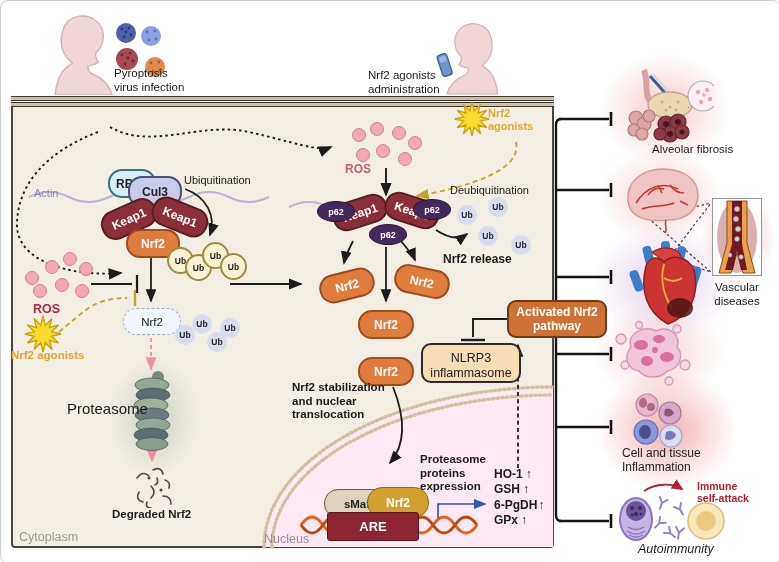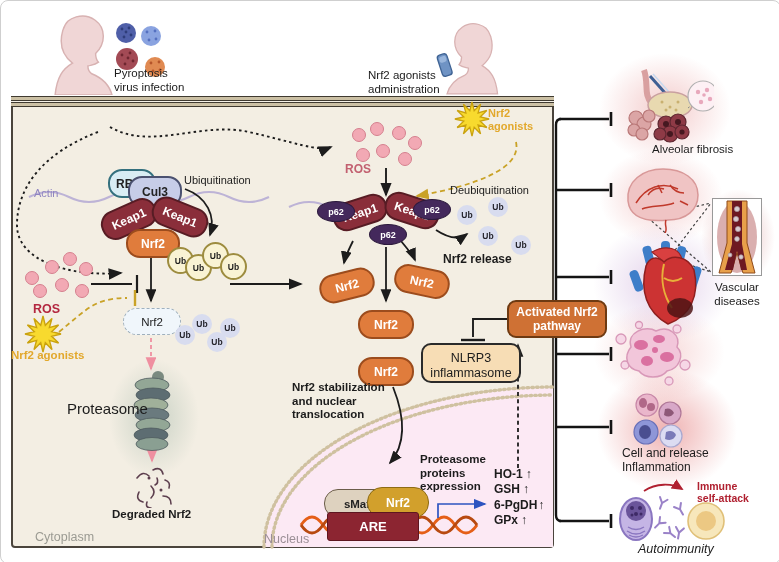--- a/index.html
+++ b/index.html
@@ -224,21 +224,21 @@
       <path d="M10,28 q-4,8 4,10"></path>
         <path d="M22,22 q6,6 0,12"></path>
         <path d="M34,32 q8,0 8,8"></path>
       <path d="M18,38 q-2,6 4,6"></path>
         <path d="M28,14 q2,5 -2,7"></path>
     </g>
     <circle cx="20" cy="14" r="1.5" fill="#5d3f4e"></circle>
       <circle cx="32" cy="26" r="1.5" fill="#5d3f4e"></circle>
   </svg>
   <div class="lbl bold" style="left:111px;top:507px;font-size:11.5px;">Degraded Nrf2</div>
-  <div class="lbl" style="left:18px;top:529px;font-size:12.5px;color:#9b9b93;margin-left:16px;">Cytoplasm</div>
+  <div class="lbl" style="left:18px;top:529px;font-size:12.5px;color:#9b9b93;">Cytoplasm</div>
 
   <div class="rosdot" style="left:351px;top:127px;"></div>
   <div class="rosdot" style="left:369px;top:121px;"></div>
   <div class="rosdot" style="left:391px;top:125px;"></div>
   <div class="rosdot" style="left:407px;top:135px;"></div>
   <div class="rosdot" style="left:355px;top:147px;"></div>
   <div class="rosdot" style="left:375px;top:143px;"></div>
   <div class="rosdot" style="left:397px;top:151px;"></div>
   <div class="lbl bold" style="left:344px;top:161px;font-size:12px;color:#c26070;">ROS</div>
 
@@ -417,21 +417,21 @@
     <circle cx="18" cy="14" r="11" fill="#eab6cb" stroke="#c888a8" stroke-width="1.2"></circle>
     <ellipse cx="14" cy="12" rx="4" ry="5" fill="#b06888"></ellipse>
       <ellipse cx="22" cy="16" rx="4" ry="4" fill="#b06888"></ellipse>
     <circle cx="41" cy="22" r="11" fill="#d8a8c8" stroke="#b07898" stroke-width="1.2"></circle>
     <path d="M36,18 q6,-2 9,4 q-4,6 -10,2 Z" fill="#8e5878"></path>
     <circle cx="17" cy="41" r="12" fill="#8e96d8" stroke="#6870b8" stroke-width="1.2"></circle>
     <ellipse cx="16" cy="41" rx="6" ry="7" fill="#4a4e90"></ellipse>
     <circle cx="42" cy="45" r="11" fill="#dcdcf2" stroke="#a8a8d0" stroke-width="1.2"></circle>
     <path d="M37,41 q7,-3 10,3 q-3,7 -11,4 Z" fill="#7a7ab8"></path>
   </svg>
-  <div class="lbl" style="left:621px;top:445px;font-size:12px;">Cell and release
+  <div class="lbl" style="left:621px;top:445px;font-size:12px;">Cell and tissue
 Inflammation</div>
 
   <svg class="abs" style="left:615px;top:478px;" width="115" height="68" viewBox="0 0 115 68">
     <defs>
         <marker id="mR" markerWidth="8" markerHeight="8" refX="5.5" refY="3" orient="auto">
           <path d="M0,0 L6.5,3 L0,6 Z" fill="#b02030"></path>
         </marker>
       </defs>
     <path d="M28,12 C40,4 56,4 66,10" fill="none" stroke="#b02030" stroke-width="1.8" marker-end="url(#mR)"></path>
     <ellipse cx="20" cy="40" rx="16" ry="21" fill="#c5b5e5" stroke="#8a76c0" stroke-width="2"></ellipse>

